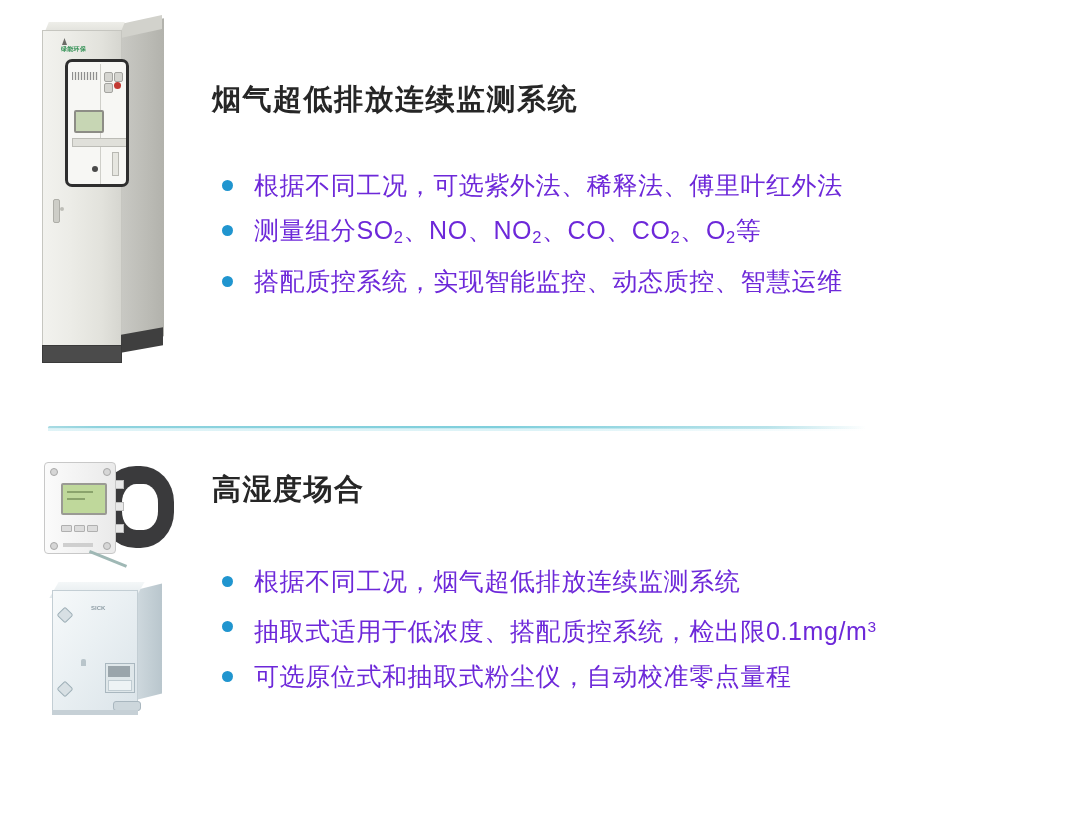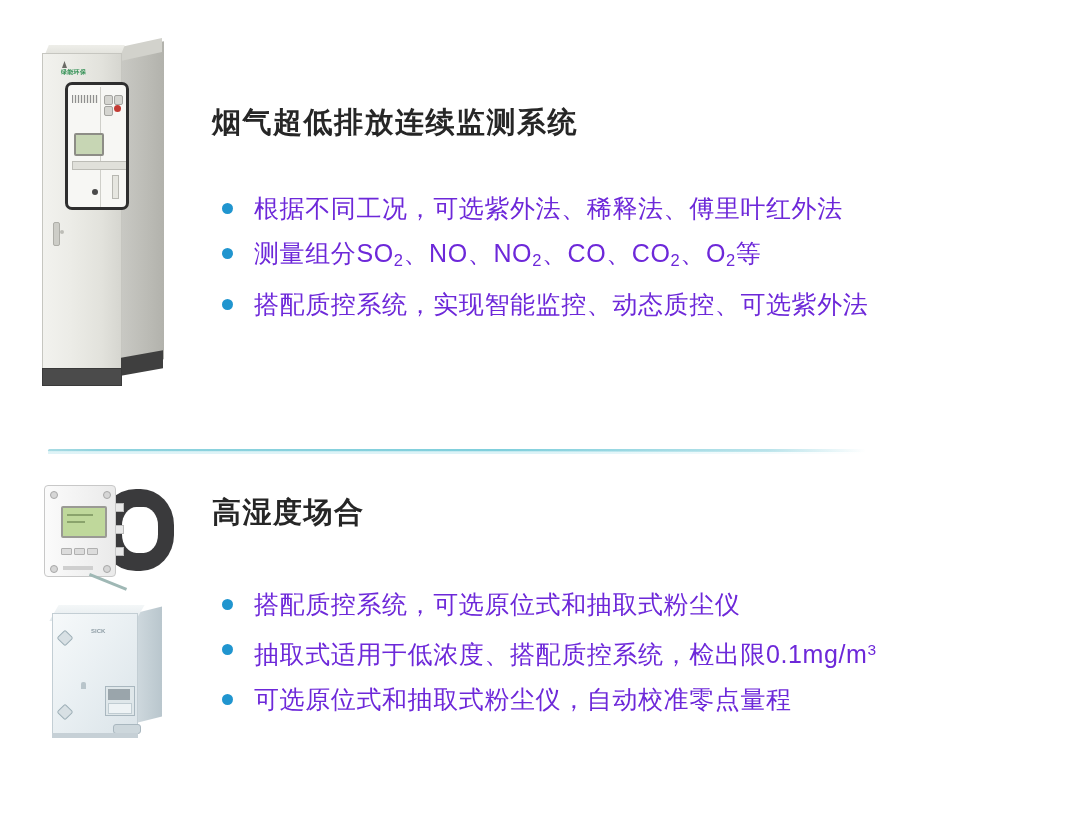--- a/index.html
+++ b/index.html
@@ -13,21 +13,20 @@
     position: relative;
     overflow: hidden;
     font-family: "Liberation Sans", "DejaVu Sans", sans-serif;
     color: #333333;
   }
 
   .slide {
     position: absolute;
     inset: 0;
     background: #ffffff;
-    margin-top: 23px;
   }
 
   
   .section {
     position: absolute;
     left: 0;
     width: 1080px;
   }
   .section-1 { top: 20px; height: 380px; }
   .section-2 { top: 452px; height: 330px; }
@@ -461,21 +460,21 @@
         <li class="bullet">
           <span class="bullet-marker"></span>
           <span class="bullet-text"><span>根据不同工况，可选紫外法、稀释法、傅里叶红外法</span></span>
         </li>
         <li class="bullet">
           <span class="bullet-marker"></span>
           <span class="bullet-text"><span>测量组分SO</span><sub>2</sub><span>、NO、NO</span><sub>2</sub><span>、CO、CO</span><sub>2</sub><span>、O</span><sub>2</sub><span>等</span></span>
         </li>
         <li class="bullet">
           <span class="bullet-marker"></span>
-          <span class="bullet-text"><span>搭配质控系统，实现智能监控、动态质控、可选紫外法</span></span>
+          <span class="bullet-text"><span>搭配质控系统，实现智能监控、动态质控、智慧运维</span></span>
         </li>
       </ul>
     </div>
   </div>
 
   <div class="divider"></div>
 
   <div class="section section-2">
 
     <div class="figure-col">
@@ -521,21 +520,21 @@
         <div class="en-bottom"></div>
       </div>
 
     </div>
 
     <div class="text-col">
       <div class="section-title">高湿度场合</div>
       <ul class="bullets">
         <li class="bullet">
           <span class="bullet-marker"></span>
-          <span class="bullet-text"><span>搭配质控系统，可选原位式和抽取式粉尘仪</span></span>
+          <span class="bullet-text"><span>根据不同工况，烟气超低排放连续监测系统</span></span>
         </li>
         <li class="bullet">
           <span class="bullet-marker"></span>
           <span class="bullet-text"><span>抽取式适用于低浓度、搭配质控系统，检出限0.1mg/m</span><sup>3</sup></span>
         </li>
         <li class="bullet">
           <span class="bullet-marker"></span>
           <span class="bullet-text"><span>可选原位式和抽取式粉尘仪，自动校准零点量程</span></span>
         </li>
       </ul>

